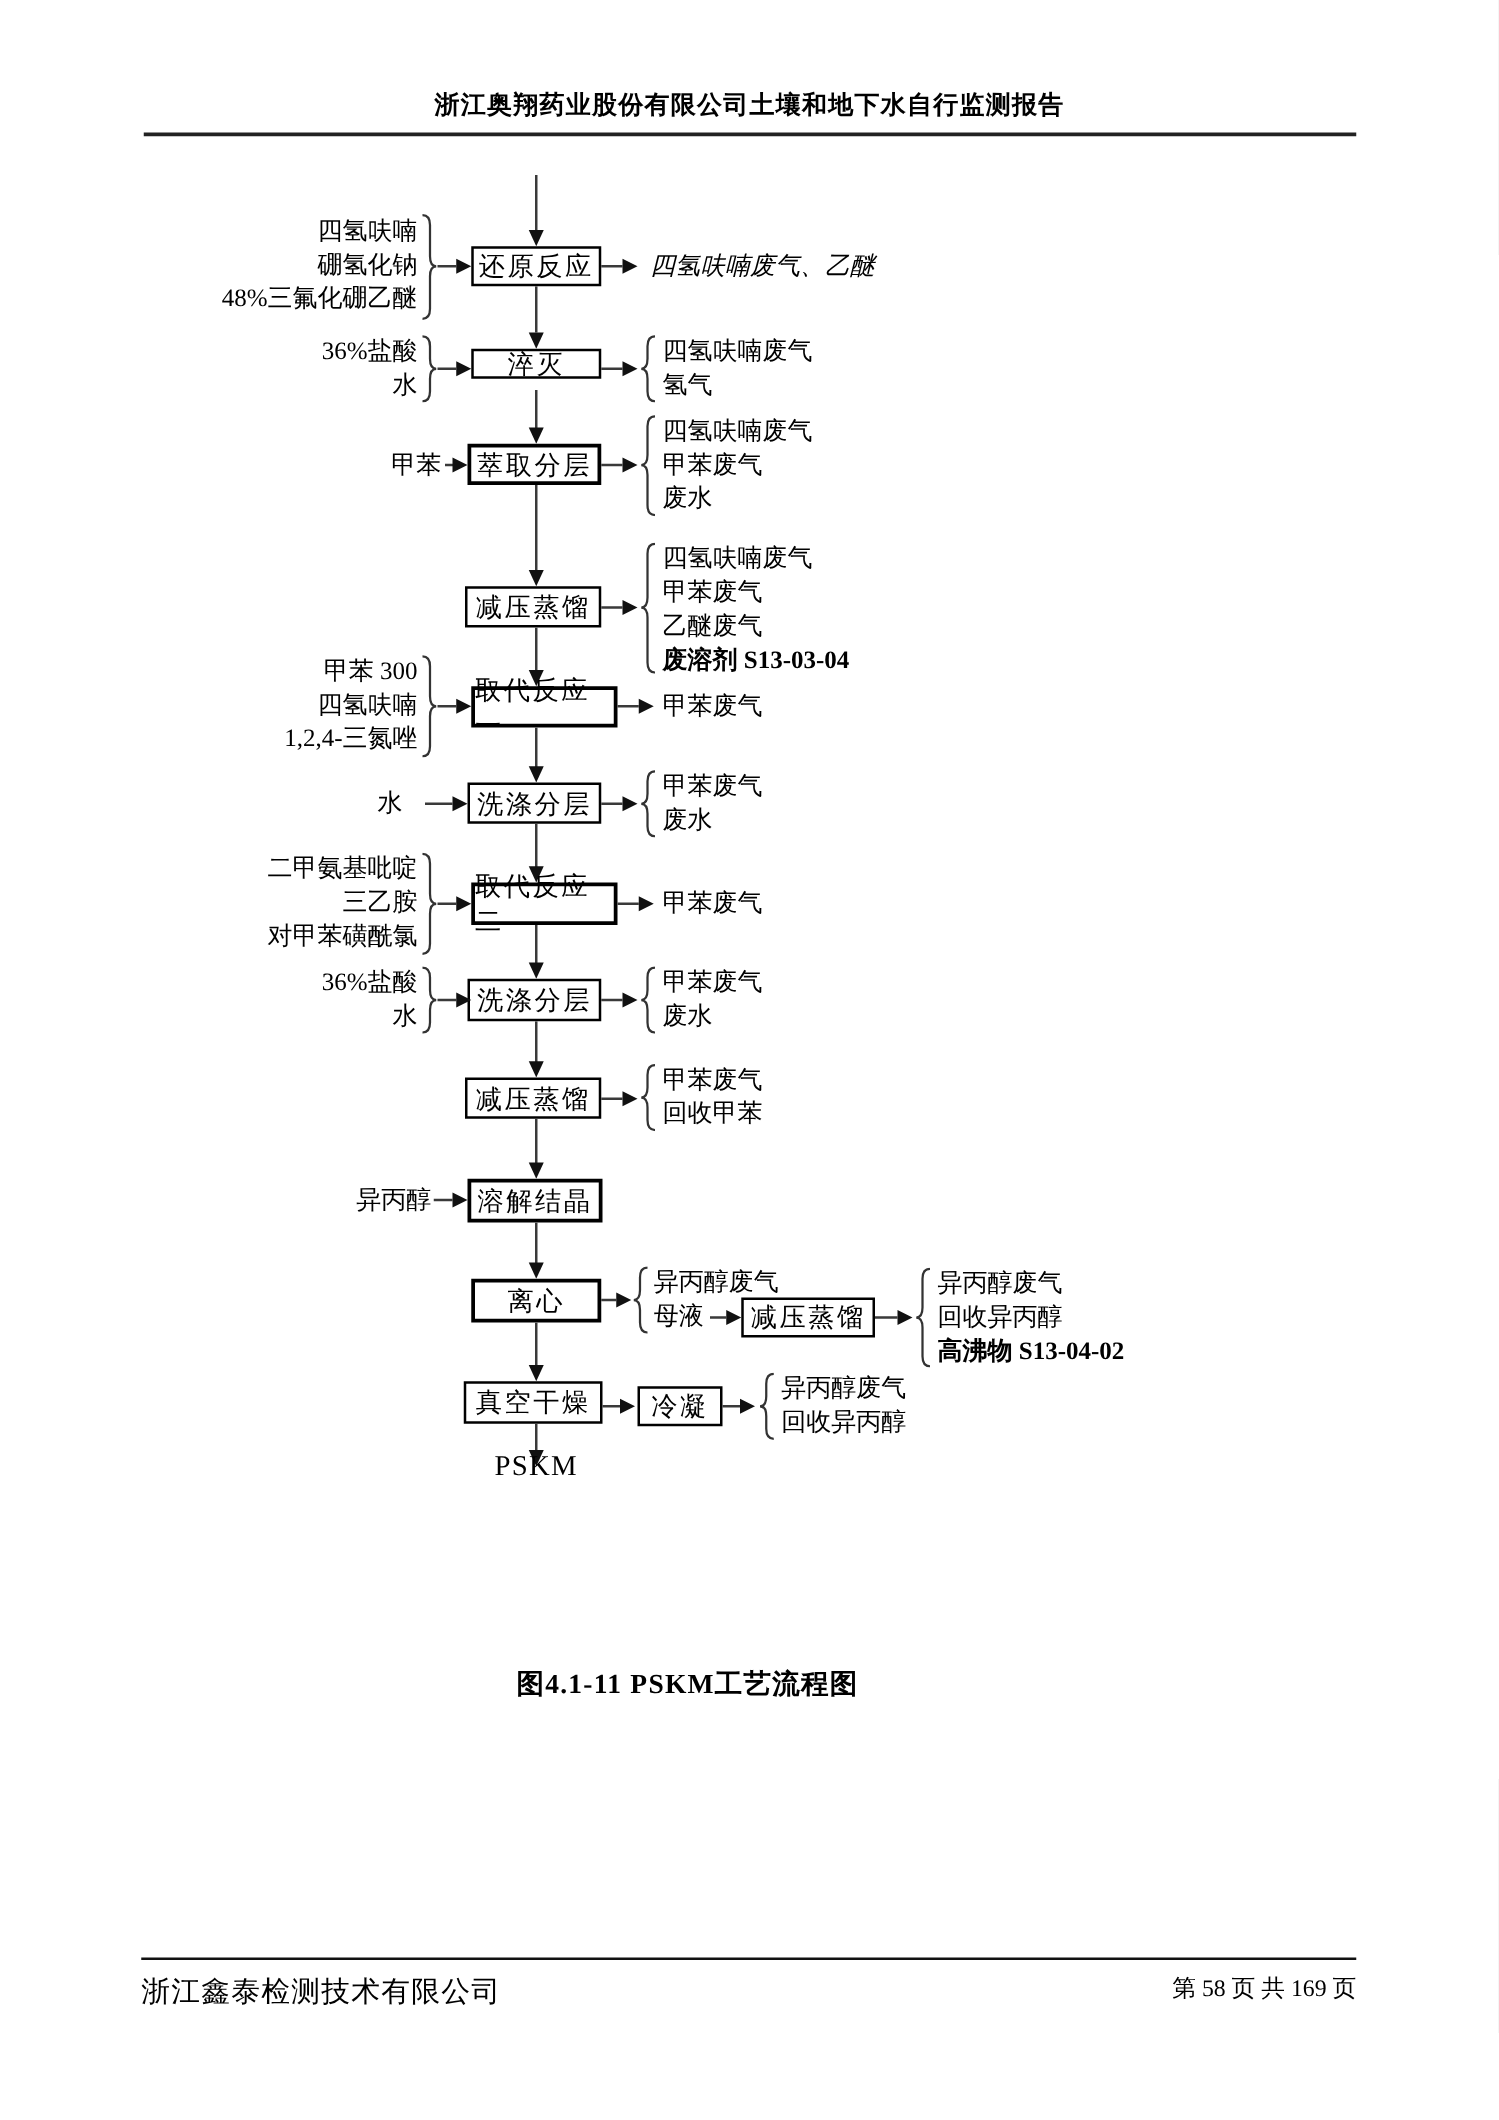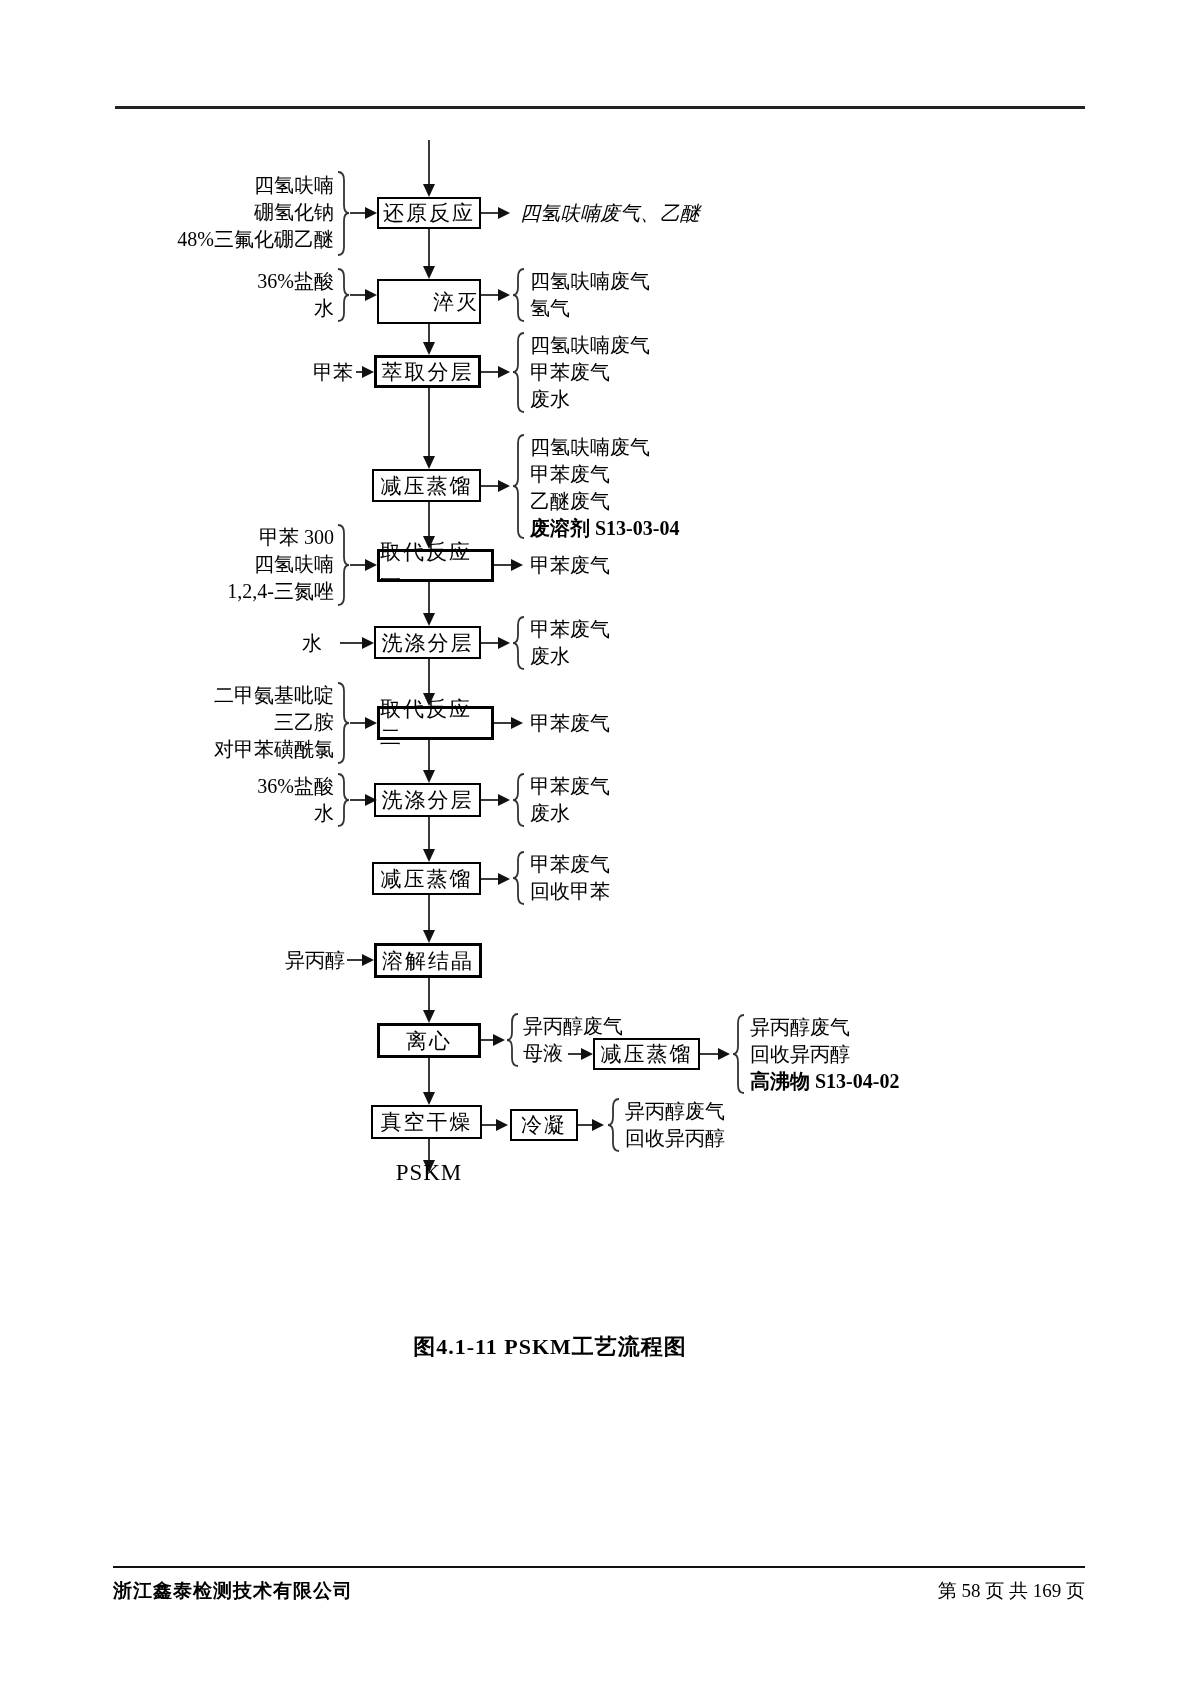--- a/index.html
+++ b/index.html
@@ -2,21 +2,21 @@
 <html><head>
 <meta charset="utf-8">
 <style>
   html,body{margin:0;padding:0;background:#e8e8e8;}
   .page{position:relative;width:1199px;height:1696px;background:#ffffff;margin:0 auto;
         font-family:"Liberation Serif","DejaVu Serif",serif;color:#000;overflow:hidden;}
   .hdr{position:absolute;left:0;top:70px;width:1199px;text-align:center;
        font-size:20px;font-weight:bold;letter-spacing:1px;}
   .hdr-rule{position:absolute;left:115px;top:106px;width:970px;height:3px;background:#222;}
   .ftr-rule{position:absolute;left:113px;top:1566px;width:972px;height:2px;background:#111;}
-  .ftr-left{position:absolute;left:113px;top:1578px;font-size:19px;letter-spacing:1px;font-weight:bold;}
+  .ftr-left{position:absolute;left:113px;top:1578px;font-size:23px;letter-spacing:1px;}
   .ftr-right{position:absolute;right:114px;top:1578px;font-size:19px;}
   .caption{position:absolute;left:0;top:1332px;width:1100px;text-align:center;
            font-size:22px;font-weight:bold;letter-spacing:1px;}
   .pbox{position:absolute;border:2px solid #000;background:#fff;display:flex;
         align-items:center;justify-content:center;font-size:21px;letter-spacing:2px;box-sizing:border-box;}
   .pbox.b3{border-width:3px;}
   .vl{position:absolute;width:2px;background:#3a3a3a;}
   .hl{position:absolute;height:2px;background:#3a3a3a;}
   .ahd{position:absolute;width:0;height:0;border-left:6px solid transparent;
        border-right:6px solid transparent;border-top:13px solid #111;}
@@ -27,20 +27,21 @@
   .wb{font-weight:bold;}
   .brace{position:absolute;}
   .brace path{stroke:#333;stroke-width:1.8;fill:none;}
   .pskm{position:absolute;font-size:23px;letter-spacing:1px;text-align:center;}
 </style>
 </head>
 <body>
 
 <div class="page">
 
+  <div class="hdr">浙江奥翔药业股份有限公司土壤和地下水自行监测报告</div>
   <div class="hdr-rule"></div>
 
   <div>
 
     <div class="vl" style="left:428px;top:140px;height:45px;"></div>
     <div class="ahd" style="left:423px;top:184px;"></div>
 
     <div class="vl" style="left:428px;top:229px;height:37px;"></div>
     <div class="ahd" style="left:423px;top:266px;"></div>
 
@@ -73,21 +74,21 @@
 
     <div class="vl" style="left:428px;top:1058px;height:35px;"></div>
     <div class="ahd" style="left:423px;top:1092px;"></div>
 
     <div class="vl" style="left:428px;top:1139px;height:22px;"></div>
     <div class="ahd" style="left:423px;top:1160px;"></div>
 
     <div class="pbox" style="left:377px;top:197px;width:104px;height:32px;">
         <span>还原反应</span>
       </div>
-    <div class="pbox" style="left:377px;top:279px;width:104px;height:45px;justify-content:flex-end;">
+    <div class="pbox" style="left:377px;top:279px;width:104px;height:24px;">
         <span>淬灭</span>
       </div>
     <div class="pbox b3" style="left:374px;top:355px;width:107px;height:33px;">
         <span>萃取分层</span>
       </div>
     <div class="pbox" style="left:372px;top:469px;width:109px;height:33px;">
         <span>减压蒸馏</span>
       </div>
     <div class="pbox b3" style="left:377px;top:549px;width:117px;height:33px;">
         <span>取代反应一</span>

